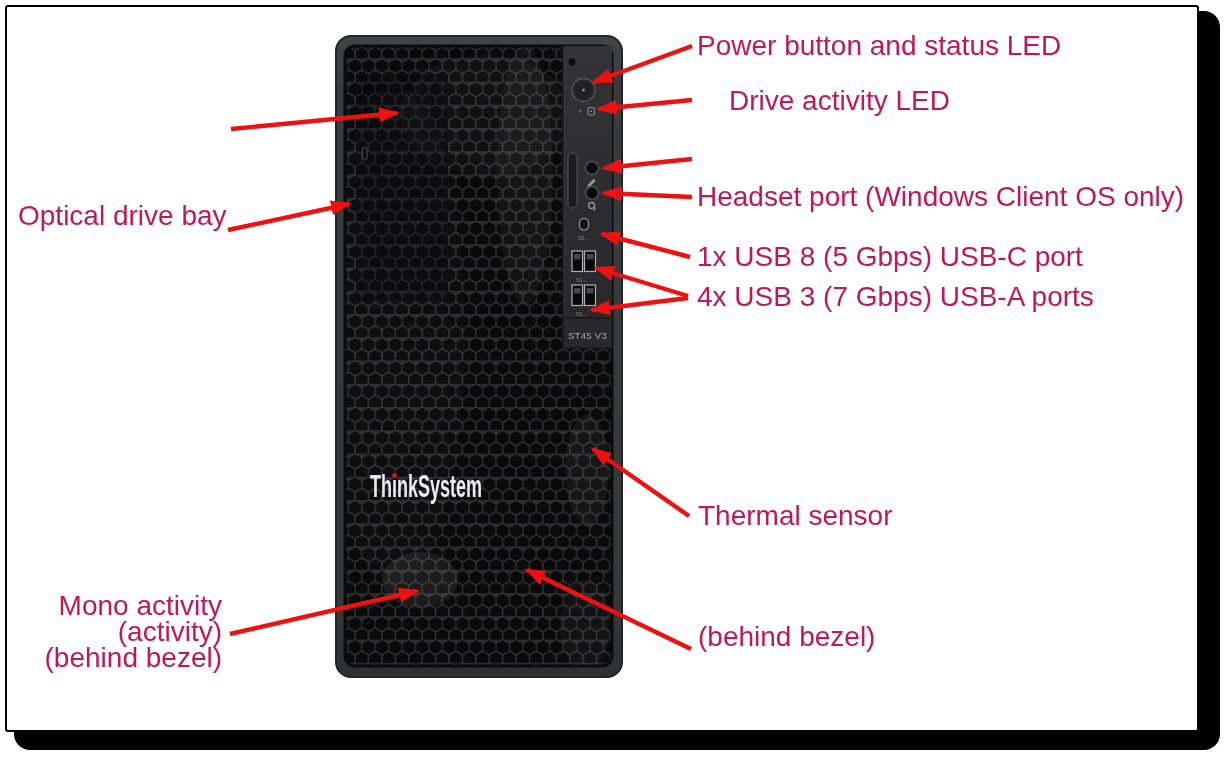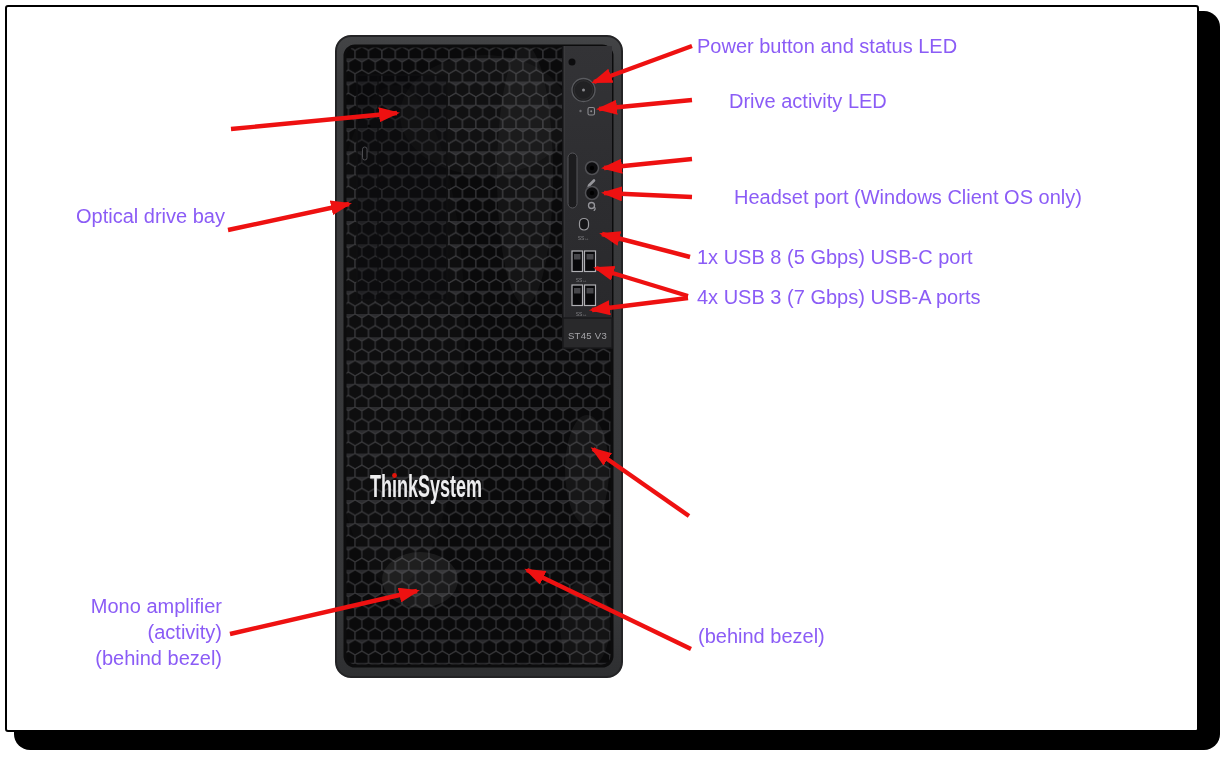--- a/index.html
+++ b/index.html
@@ -4,21 +4,21 @@
 <style>
   html,body{margin:0;padding:0;background:#ffffff;}
   .canvas{position:relative;width:1231px;height:764px;overflow:hidden;background:#fff;
           font-family:"Liberation Sans", sans-serif;}
   .sheet-shadow{position:absolute;left:14px;top:11px;width:1206px;height:739px;
                 background:#000;border-radius:16px;}
   .sheet{position:absolute;left:5px;top:5px;width:1190px;height:723px;background:#fff;
          border:2px solid #000;border-radius:3px;}
   .tower{position:absolute;left:335px;top:35px;z-index:2;}
   .arrows{position:absolute;left:0;top:0;z-index:5;pointer-events:none;}
-  .lbl{position:absolute;z-index:4;color:#8b5cf6;font-size:20px;line-height:32px;
+  .lbl{position:absolute;z-index:4;color:#be185d;font-size:28px;line-height:32px;
        white-space:nowrap;}
   .lbl.multi{line-height:26px;}
   .lbl.multi span{display:block;}
   .ra{text-align:right;}
   .ff span{display:block;line-height:25px;}
 </style>
 </head>
 <body>
 
 <div class="canvas">
@@ -139,30 +139,31 @@
     </g>
 
     <g>
       <text x="35" y="462" font-size="31" font-weight="bold" fill="#ededef" textLength="112" lengthAdjust="spacingAndGlyphs">ThınkSystem</text>
       <circle cx="59.5" cy="440.5" r="2.4" fill="#e1140a"></circle>
     </g>
   </svg>
 
   <div class="lbl ra" style="left:18px;top:200px;width:207px;">Optical drive bay</div>
   <div class="lbl ra multi" style="left:18px;top:593px;width:204px;">
-    <span>Mono amplifier</span>
+    <span>Mono activity</span>
     <span>(activity)</span>
     <span>(behind bezel)</span>
   </div>
 
   <div class="lbl" style="left:697px;top:30px;">Power button and status LED</div>
   <div class="lbl" style="left:697px;top:85px;margin-left:32px;">Drive activity LED</div>
-  <div class="lbl" style="left:697px;top:181px;margin-left:37px;">Headset port (Windows Client OS only)</div>
+  <div class="lbl" style="left:697px;top:181px;">Headset port (Windows Client OS only)</div>
   <div class="lbl" style="left:697px;top:241px;">1x USB 8 (5 Gbps) USB-C port</div>
   <div class="lbl" style="left:697px;top:281px;">4x USB 3 (7 Gbps) USB-A ports</div>
+  <div class="lbl" style="left:698px;top:500px;">Thermal sensor</div>
   <div class="lbl ff" style="left:698px;top:624px;">
     <span>(behind bezel)</span>
   </div>
 
   <svg class="arrows" width="1231" height="764" viewBox="0 0 1231 764">
     <defs>
       <marker id="ah" markerUnits="userSpaceOnUse" markerWidth="22" markerHeight="15" refX="18" refY="7.5" orient="auto">
         <path d="M0,0 L21,7.5 L0,15 Z" fill="#ee1111"></path>
       </marker>
     </defs>

